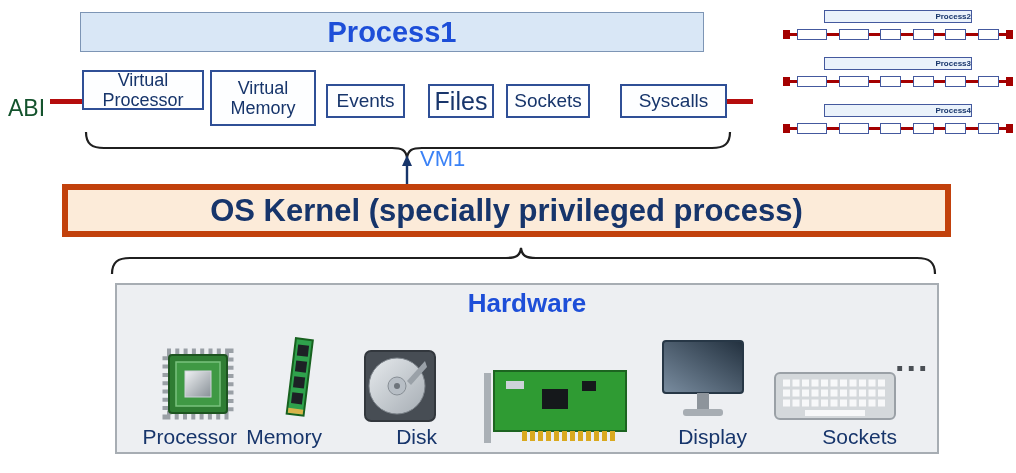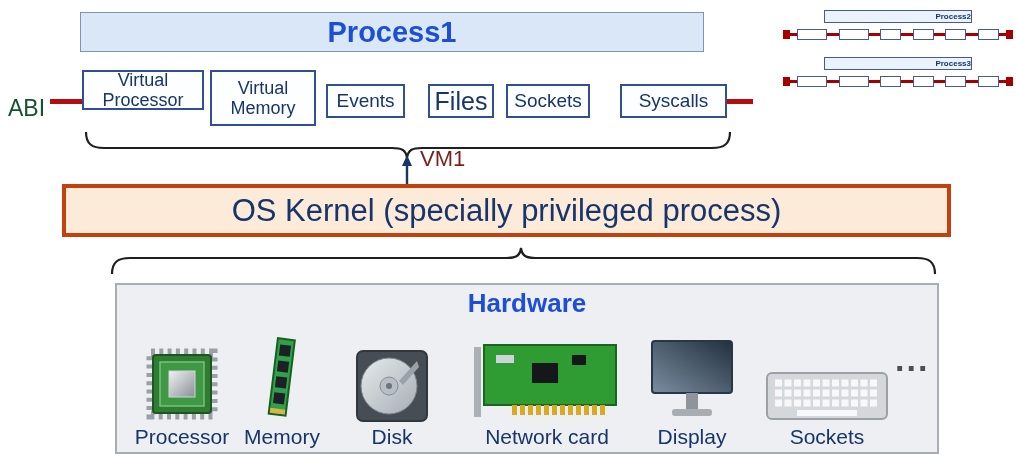--- a/index.html
+++ b/index.html
@@ -28,39 +28,39 @@
   #c-files{left:428px;top:84px;width:66px;height:34px;font-size:25px;}
   #c-sockets{left:506px;top:84px;width:84px;height:34px;font-size:19px;}
   #c-syscalls{left:620px;top:84px;width:107px;height:34px;font-size:19px;}
 
   
   .abi{position:absolute;left:8px;top:95px;font-size:23px;font-weight:400;color:#14532d;}
   .redseg{position:absolute;height:5px;background:#b50d0d;}
   #seg1{left:50px;top:99px;width:32px;}
   #seg2{left:727px;top:99px;width:26px;}
 
-  .vm1{position:absolute;left:420px;top:146px;font-size:22px;color:#7f1d1d;}
+  .vm1{position:absolute;left:420px;top:146px;font-size:22px;color:#3b82f6;}
 
   
   .kernel{
     position:absolute;left:62px;top:184px;width:889px;height:53px;
-    background:#fcebd9;border:4px solid #c2410c;color:#17356b;
-    font-size:31px;font-weight:400;display:flex;align-items:center;justify-content:center;
+    background:#fcebd9;border:6px solid #c2410c;color:#17356b;
+    font-size:31px;font-weight:700;display:flex;align-items:center;justify-content:center;
     box-sizing:border-box;
   }
 
   
   .hardware{
     position:absolute;left:115px;top:283px;width:824px;height:171px;
     background:#edeff2;border:2px solid #a7adb3;box-sizing:border-box;
   }
   .hw-title{position:absolute;top:3px;left:0;right:0;text-align:center;
     font-size:26px;font-weight:600;color:#1d4ed8;}
   .hw-item{position:absolute;top:32px;height:132px;display:flex;flex-direction:column;
-    align-items:center;justify-content:flex-end;}
+    align-items:flex-end;justify-content:flex-end;}
   .hw-icon{display:flex;align-items:flex-end;justify-content:center;flex:1;}
   .hw-label{font-size:21px;color:#17356b;margin-top:2px;white-space:nowrap;}
   #hw-processor{left:10px;width:110px;}
   #hw-memory{left:125px;width:80px;}
   #hw-disk{left:230px;width:90px;}
   #hw-network{left:345px;width:170px;}
   #hw-display{left:520px;width:110px;}
   #hw-keyboard{left:640px;width:140px;}
   .hw-dots{position:absolute;left:778px;top:55px;width:44px;font-size:34px;font-weight:700;
     color:#4a4f55;letter-spacing:2px;}
@@ -176,21 +176,20 @@
       <div class="hw-icon">
         <svg width="150" height="82" viewBox="0 0 150 82">
           <rect x="2" y="6" width="7" height="70" fill="#aab0b6"></rect>
           <rect x="12" y="4" width="132" height="60" fill="#2f9b33" stroke="#1c6420" stroke-width="2"></rect>
           <rect x="60" y="22" width="26" height="20" fill="#15181b"></rect>
           <rect x="100" y="14" width="14" height="10" fill="#15181b"></rect>
           <rect x="24" y="14" width="18" height="8" fill="#cdd3d9"></rect>
           <line x1="40" y1="69" x2="136" y2="69" stroke="#d9a91f" stroke-width="10" stroke-dasharray="5 3"></line>
         </svg>
       </div>
-      <div class="hw-label">Network card</div>
     </div>
 
     <div class="hw-item" id="hw-display">
       <div class="hw-icon">
         <svg width="88" height="84" viewBox="0 0 88 84">
           <rect x="4" y="2" width="80" height="52" rx="3" fill="url(#gScr)" stroke="#273746" stroke-width="2"></rect>
           <rect x="38" y="54" width="12" height="16" fill="#8d949b"></rect>
           <rect x="24" y="70" width="40" height="7" rx="3" fill="#a7adb3"></rect>
         </svg>
       </div>
@@ -240,16 +239,31 @@
           <span class="mbox w"></span>
           <span class="mbox s"></span>
           <span class="mbox s"></span>
           <span class="mbox s"></span>
           <span class="mbox s"></span>
         </div>
         <span class="cap r"></span>
       </div>
     </div>
 
+    <div class="mini">
+      <div class="mini-title">Process4</div>
+      <div class="mini-row">
+        <span class="cap l"></span>
+        <div class="mboxes">
+          <span class="mbox w"></span>
+          <span class="mbox w"></span>
+          <span class="mbox s"></span>
+          <span class="mbox s"></span>
+          <span class="mbox s"></span>
+          <span class="mbox s"></span>
+        </div>
+        <span class="cap r"></span>
+      </div>
+    </div>
 
   </div>
 
 </div>
 
 </body></html>

